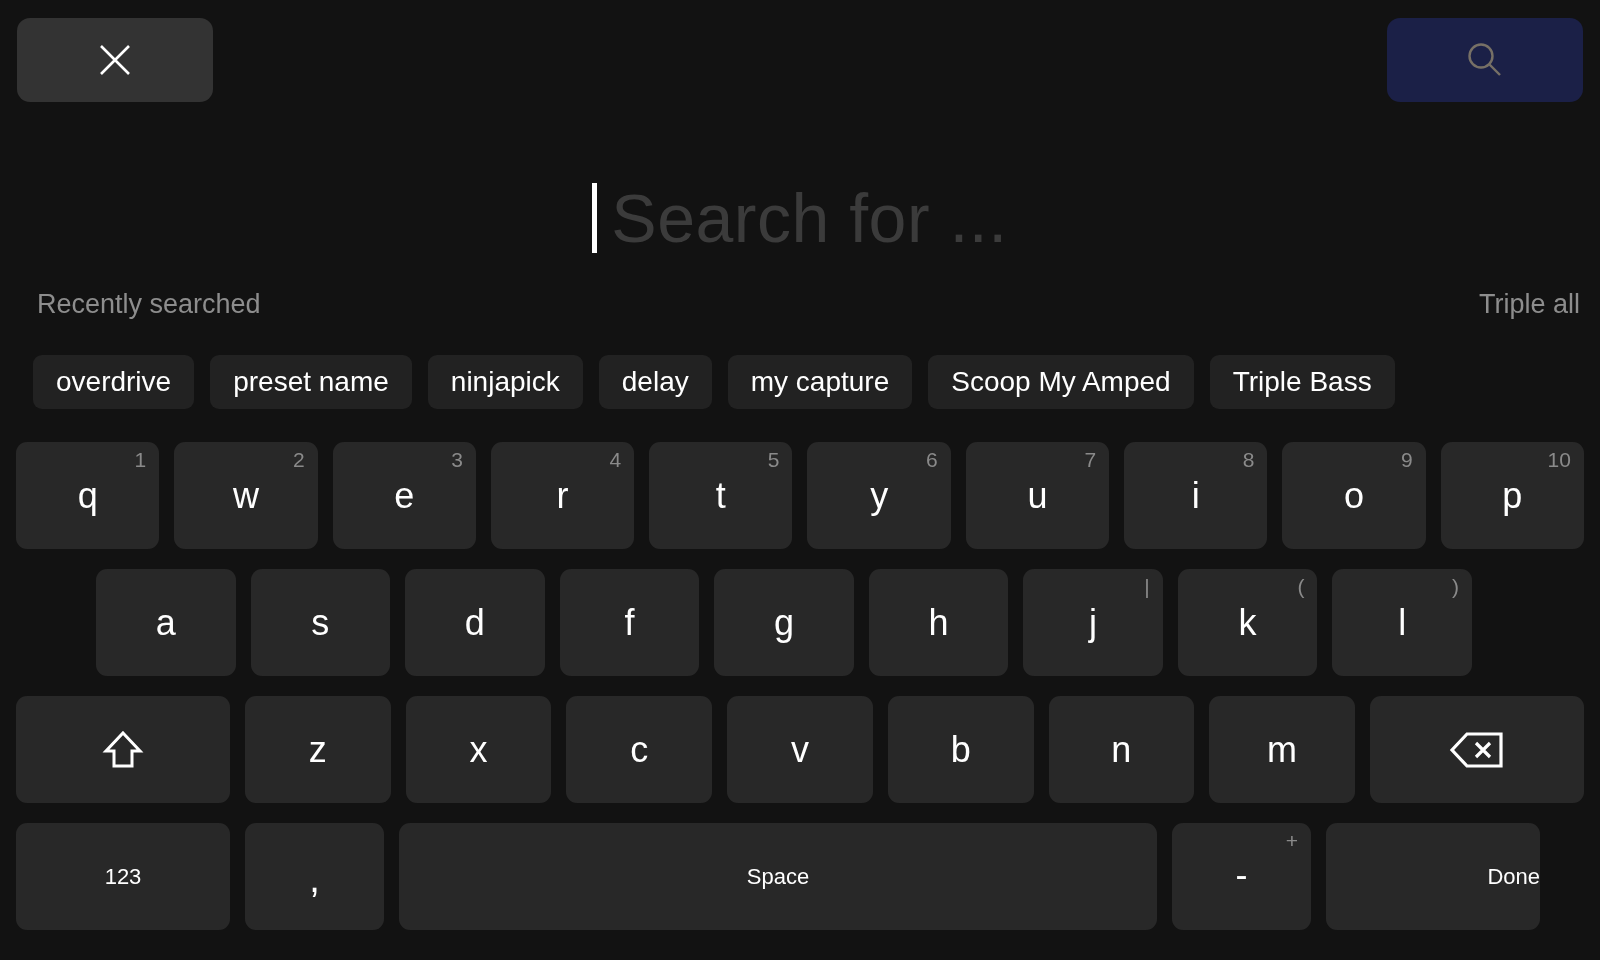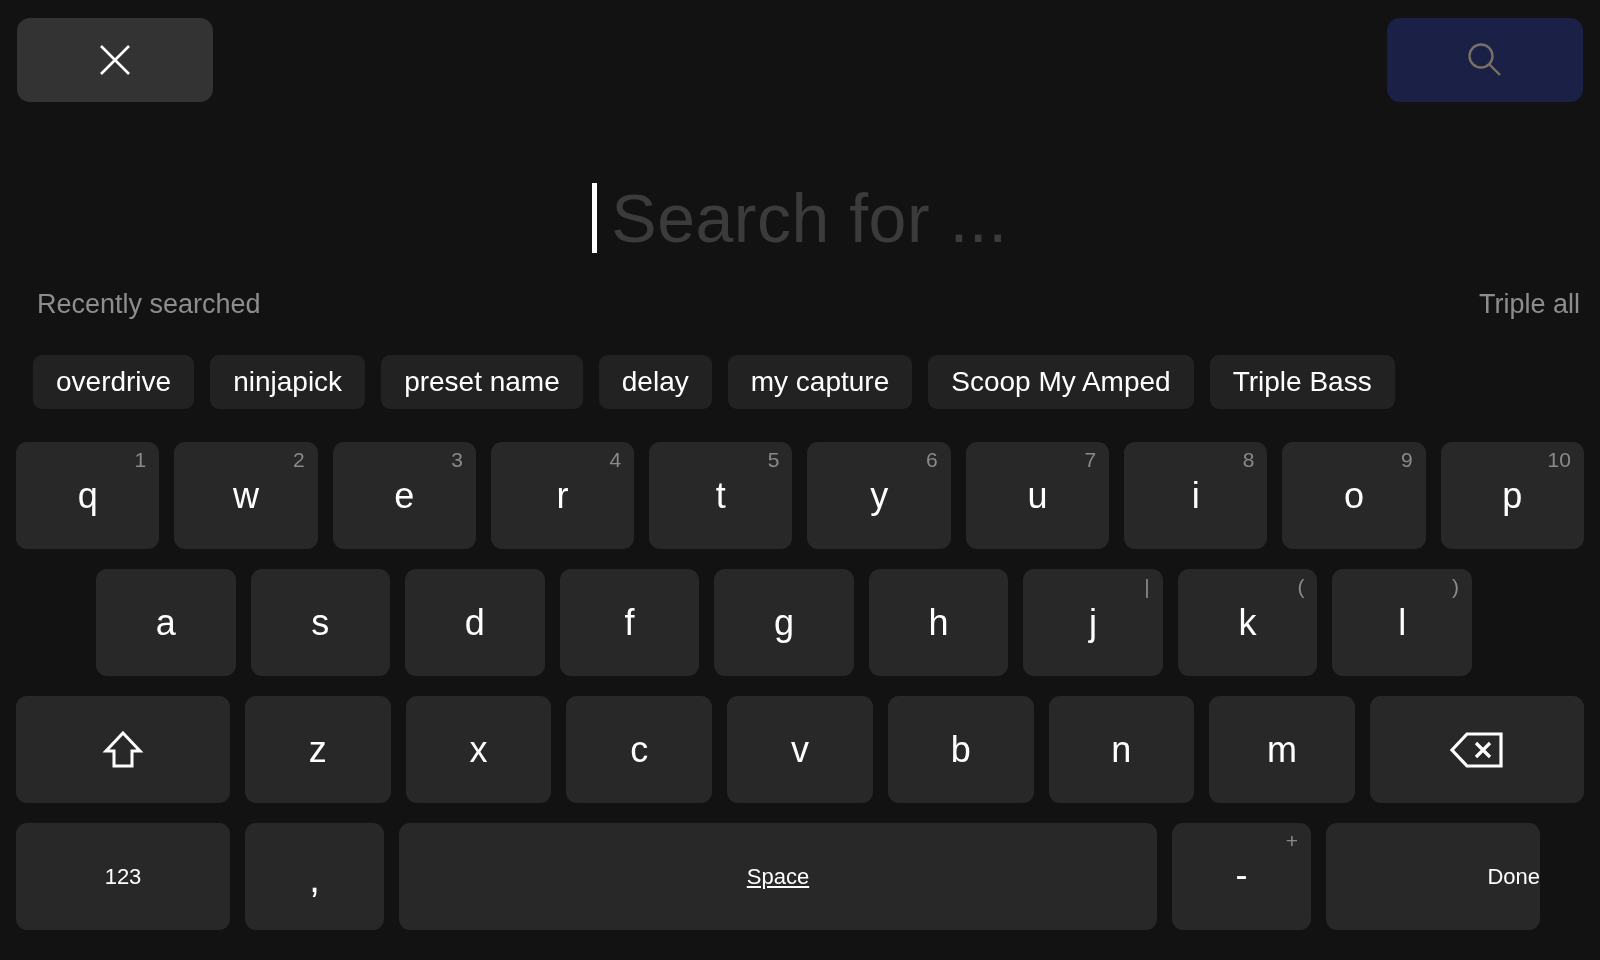--- a/index.html
+++ b/index.html
@@ -239,22 +239,22 @@
     <div class="search-placeholder">Search for ...</div>
   </div>
 
   <div class="recent-head">
     <div class="recent-label">Recently searched</div>
     <div class="clear-all">Triple all</div>
   </div>
 
   <div class="chips" id="chips">
       <div class="chip">overdrive</div>
+      <div class="chip">preset name</div>
       <div class="chip">ninjapick</div>
-      <div class="chip">preset name</div>
       <div class="chip">delay</div>
       <div class="chip">my capture</div>
       <div class="chip">Scoop My Amped</div>
       <div class="chip">Triple Bass</div>
     </div>
 
   <div class="keyboard">
     <div class="krow r1" id="krow1">
         <div class="spacer" style="width: 16px;"></div>
         <div class="key" style="width: 143.3px;">
@@ -394,21 +394,21 @@
     <div class="krow r4" id="krow4">
         <div class="spacer" style="width: 16px;"></div>
         <div class="key" style="width: 214px;">
           <span class="main small">123</span>
         </div>
         <div class="spacer" style="width: 15px;"></div>
         <div class="key" style="width: 139px;">
           <span class="main comma">,</span>
         </div>
         <div class="spacer" style="width: 15px;"></div>
-        <div class="key" style="width: 758px; text-decoration: underline;">
+        <div class="key" style="width: 758px;">
           <span class="main small">Space</span>
         </div>
         <div class="spacer" style="width: 15px;"></div>
         <div class="key" style="width: 139px;">
           <span class="main dash">-</span>
           <span class="sup">+</span>
         </div>
         <div class="spacer" style="width: 15px;"></div>
         <div class="key" style="width: 214px; justify-content: flex-end;">
           <span class="main small">Done</span>

